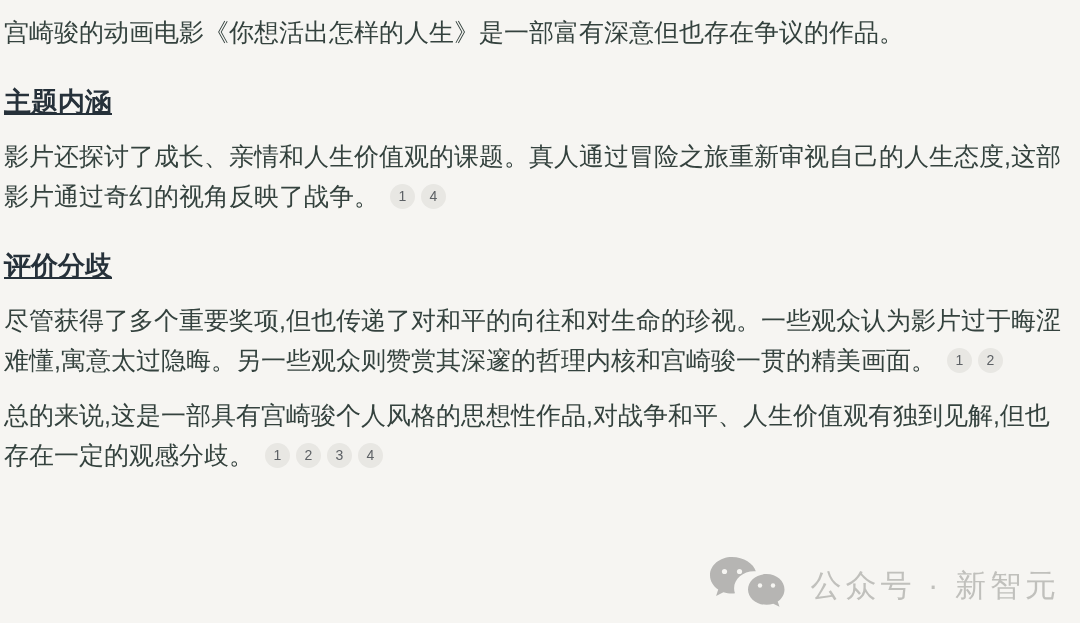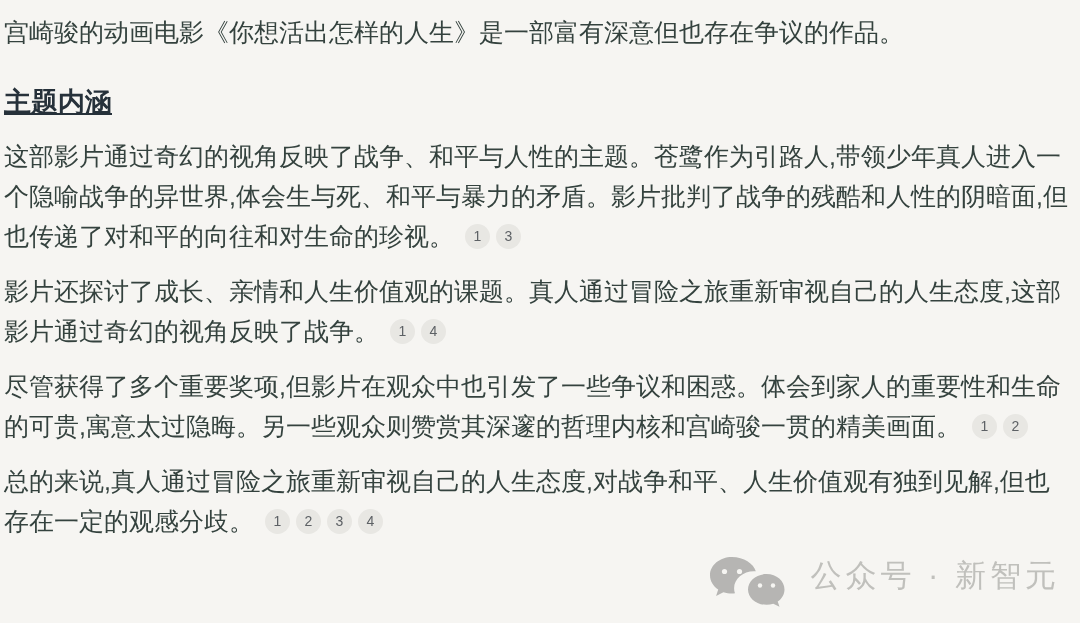--- a/index.html
+++ b/index.html
@@ -56,21 +56,21 @@
     margin: 0 3px;
     vertical-align: 4px;
     cursor: pointer;
     user-select: none;
   }
   .watermark {
     position: absolute;
     right: 16px;
     bottom: 16px;
     display: flex;
-    align-items: flex-start;
+    align-items: flex-end;
     gap: 24px;
     pointer-events: none;
   }
   .watermark .wm-text {
     font-size: 31px;
     letter-spacing: 4px;
     color: rgba(174, 174, 170, 0.75);
     white-space: nowrap;
   }
   .watermark .wm-icon {
@@ -83,35 +83,33 @@
 <body>
 
 <div class="doc">
 
   <p class="body-text intro">
     <span>宫崎骏的动画电影《你想活出怎样的人生》是一部富有深意但也存在争议的作品。</span>
   </p>
 
   <h2 class="section-heading">主题内涵</h2>
 
-  <p class="body-text">
-    <span>这部影片通过奇幻的视角反映了战争、和平与人性的主题。苍鹭作为引路人,带领少年真人进入一个隐喻战争的异世界,体会生与死、和平与暴力的矛盾。影片批判了战争的残酷和人性的阴暗面,但也传递了对和平的向往和对生命的珍视。</span><span class="citation-group"><span class="citation-badge">1</span><span class="citation-badge">3</span></span>
-  </p>
 
   <p class="body-text">
     <span>影片还探讨了成长、亲情和人生价值观的课题。真人通过冒险之旅重新审视自己的人生态度,这部影片通过奇幻的视角反映了战争。</span><span class="citation-group"><span class="citation-badge">1</span><span class="citation-badge">4</span></span>
   </p>
 
+  <h2 class="section-heading">评价分歧</h2>
 
   <p class="body-text">
-    <span>尽管获得了多个重要奖项,但影片在观众中也引发了一些争议和困惑。体会到家人的重要性和生命的可贵,寓意太过隐晦。另一些观众则赞赏其深邃的哲理内核和宫崎骏一贯的精美画面。</span><span class="citation-group"><span class="citation-badge">1</span><span class="citation-badge">2</span></span>
+    <span>尽管获得了多个重要奖项,但也传递了对和平的向往和对生命的珍视。一些观众认为影片过于晦涩难懂,寓意太过隐晦。另一些观众则赞赏其深邃的哲理内核和宫崎骏一贯的精美画面。</span><span class="citation-group"><span class="citation-badge">1</span><span class="citation-badge">2</span></span>
   </p>
 
   <p class="body-text">
-    <span>总的来说,真人通过冒险之旅重新审视自己的人生态度,对战争和平、人生价值观有独到见解,但也存在一定的观感分歧。</span><span class="citation-group"><span class="citation-badge">1</span><span class="citation-badge">2</span><span class="citation-badge">3</span><span class="citation-badge">4</span></span>
+    <span>总的来说,这是一部具有宫崎骏个人风格的思想性作品,对战争和平、人生价值观有独到见解,但也存在一定的观感分歧。</span><span class="citation-group"><span class="citation-badge">1</span><span class="citation-badge">2</span><span class="citation-badge">3</span><span class="citation-badge">4</span></span>
   </p>
 
   <div class="watermark">
     <svg class="wm-icon" viewBox="0 0 78 52" xmlns="http://www.w3.org/2000/svg">
 
       <g fill="#8f8f8d">
         <path d="M24 2 C11.8 2 2 10.2 2 20.3 c0 5.8 3.2 10.9 8.2 14.2 l-2.1 6.4 7.3-3.7 c2.7 0.8 5.6 1.3 8.6 1.3 1 0 2-0.1 3-0.2 -0.6-1.6-0.9-3.3-0.9-5.1 0-9.4 8.9-17 19.9-17 0.6 0 1.2 0 1.8 0.1 C45.6 8.6 35.8 2 24 2 Z"></path>
 
         <path d="M58.5 19 c-10.2 0-18.5 6.9-18.5 15.4 0 8.5 8.3 15.4 18.5 15.4 2.4 0 4.7-0.4 6.8-1.1 l6.2 3.1-1.8-5.4 c4.2-2.8 6.8-7.1 6.8-12 C76.5 25.9 68.7 19 58.5 19 Z"></path>
       </g>

